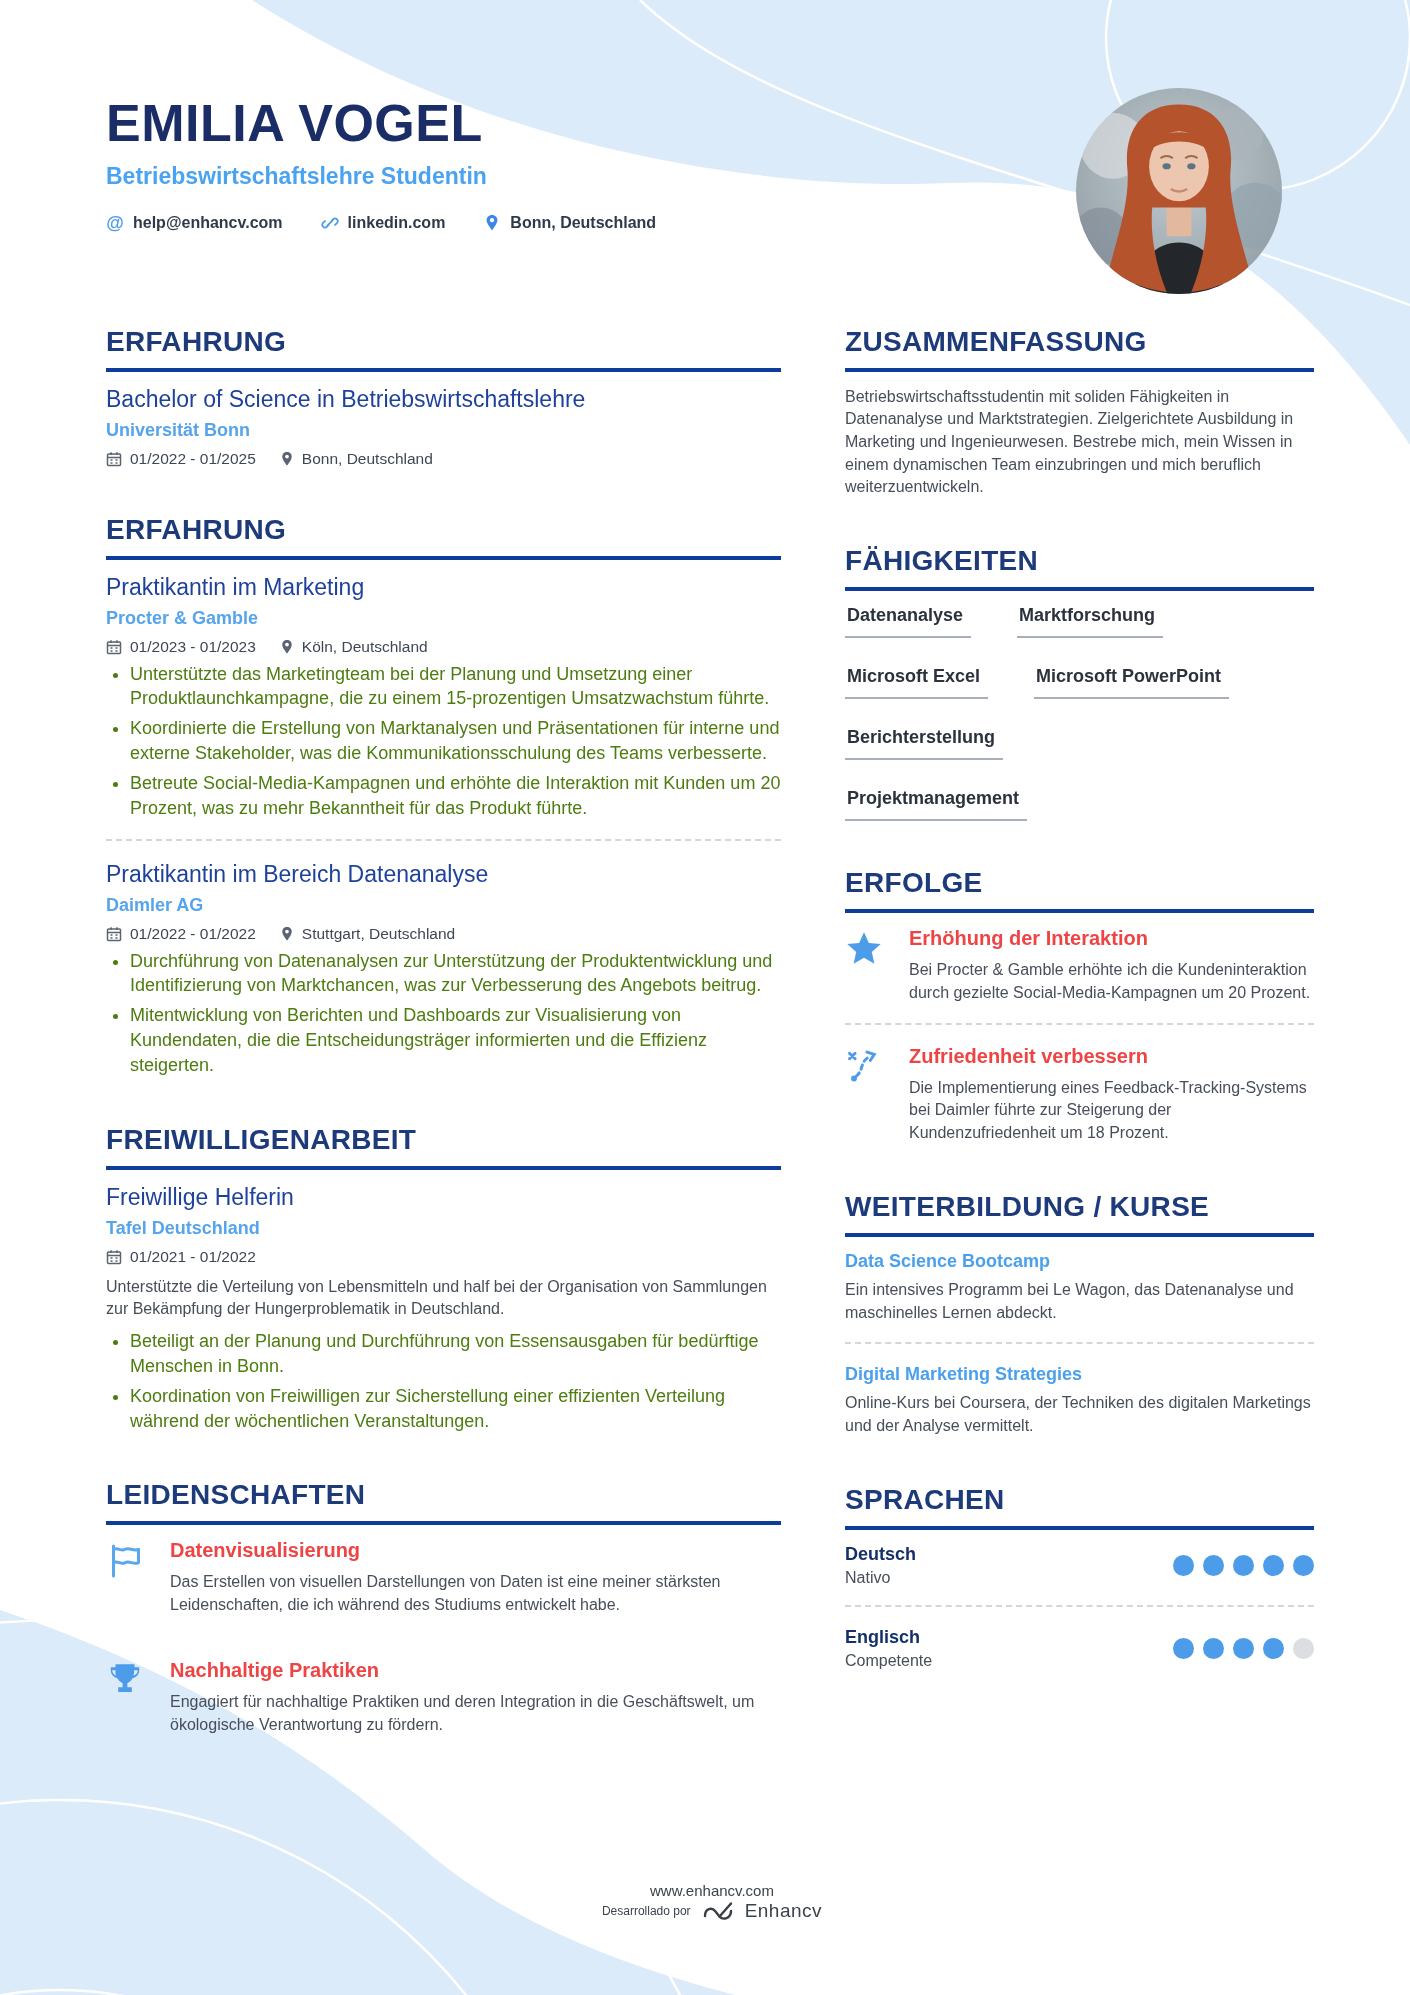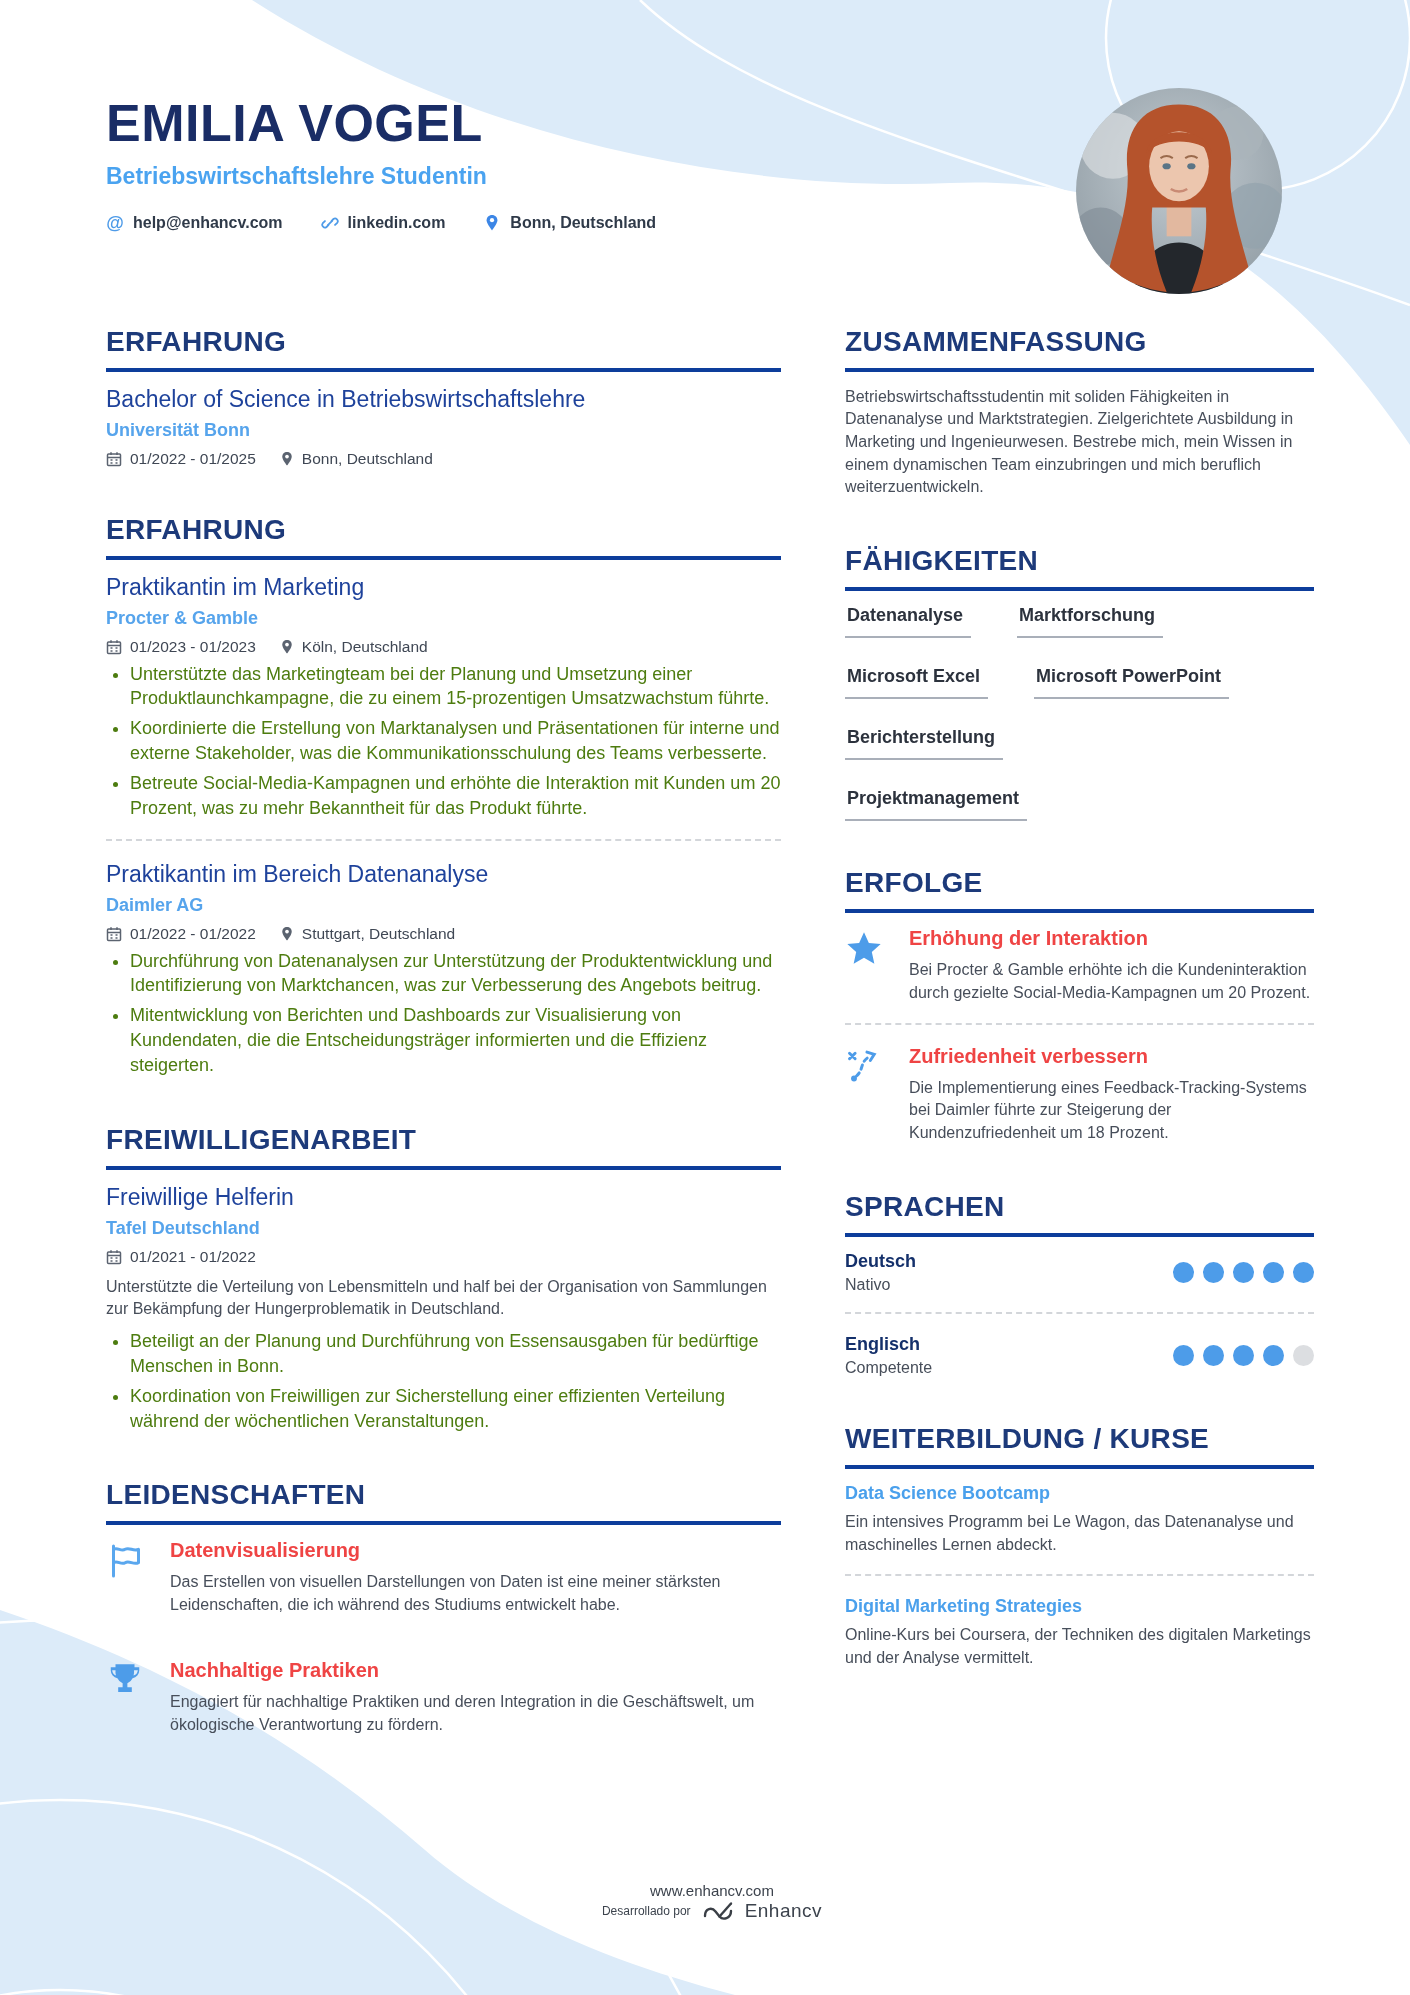--- a/index.html
+++ b/index.html
@@ -336,20 +336,36 @@
             </svg>
           </div>
           <div>
             <div class="title">Zufriedenheit verbessern</div>
             <div class="para">Die Implementierung eines Feedback-Tracking-Systems bei Daimler führte zur Steigerung der Kundenzufriedenheit um 18 Prozent.</div>
           </div>
         </div>
       </section>
 
       <section>
+        <div class="sec-head">WEITERBILDUNG / KURSE</div>
+
+        <div>
+          <div class="course-title">Data Science Bootcamp</div>
+          <div class="para">Ein intensives Programm bei Le Wagon, das Datenanalyse und maschinelles Lernen abdeckt.</div>
+        </div>
+
+        <hr class="dashed">
+
+        <div>
+          <div class="course-title">Digital Marketing Strategies</div>
+          <div class="para">Online-Kurs bei Coursera, der Techniken des digitalen Marketings und der Analyse vermittelt.</div>
+        </div>
+      </section>
+
+      <section>
         <div class="sec-head">SPRACHEN</div>
 
         <div class="lang-row">
           <div>
             <div class="lang-name">Deutsch</div>
             <div class="lang-level">Nativo</div>
           </div>
           <div class="dots">
               <span class="dot filled"></span>
               <span class="dot filled"></span>
@@ -366,36 +382,20 @@
             <div class="lang-name">Englisch</div>
             <div class="lang-level">Competente</div>
           </div>
           <div class="dots">
               <span class="dot filled"></span>
               <span class="dot filled"></span>
               <span class="dot filled"></span>
               <span class="dot filled"></span>
               <span class="dot"></span>
             </div>
-        </div>
-      </section>
-
-      <section>
-        <div class="sec-head">WEITERBILDUNG / KURSE</div>
-
-        <div>
-          <div class="course-title">Data Science Bootcamp</div>
-          <div class="para">Ein intensives Programm bei Le Wagon, das Datenanalyse und maschinelles Lernen abdeckt.</div>
-        </div>
-
-        <hr class="dashed">
-
-        <div>
-          <div class="course-title">Digital Marketing Strategies</div>
-          <div class="para">Online-Kurs bei Coursera, der Techniken des digitalen Marketings und der Analyse vermittelt.</div>
         </div>
       </section>
 
     </div>
   </div>
 </div>
 
 <div class="footer">
   <span class="footer-site">www.enhancv.com</span>
   <span class="footer-right">

